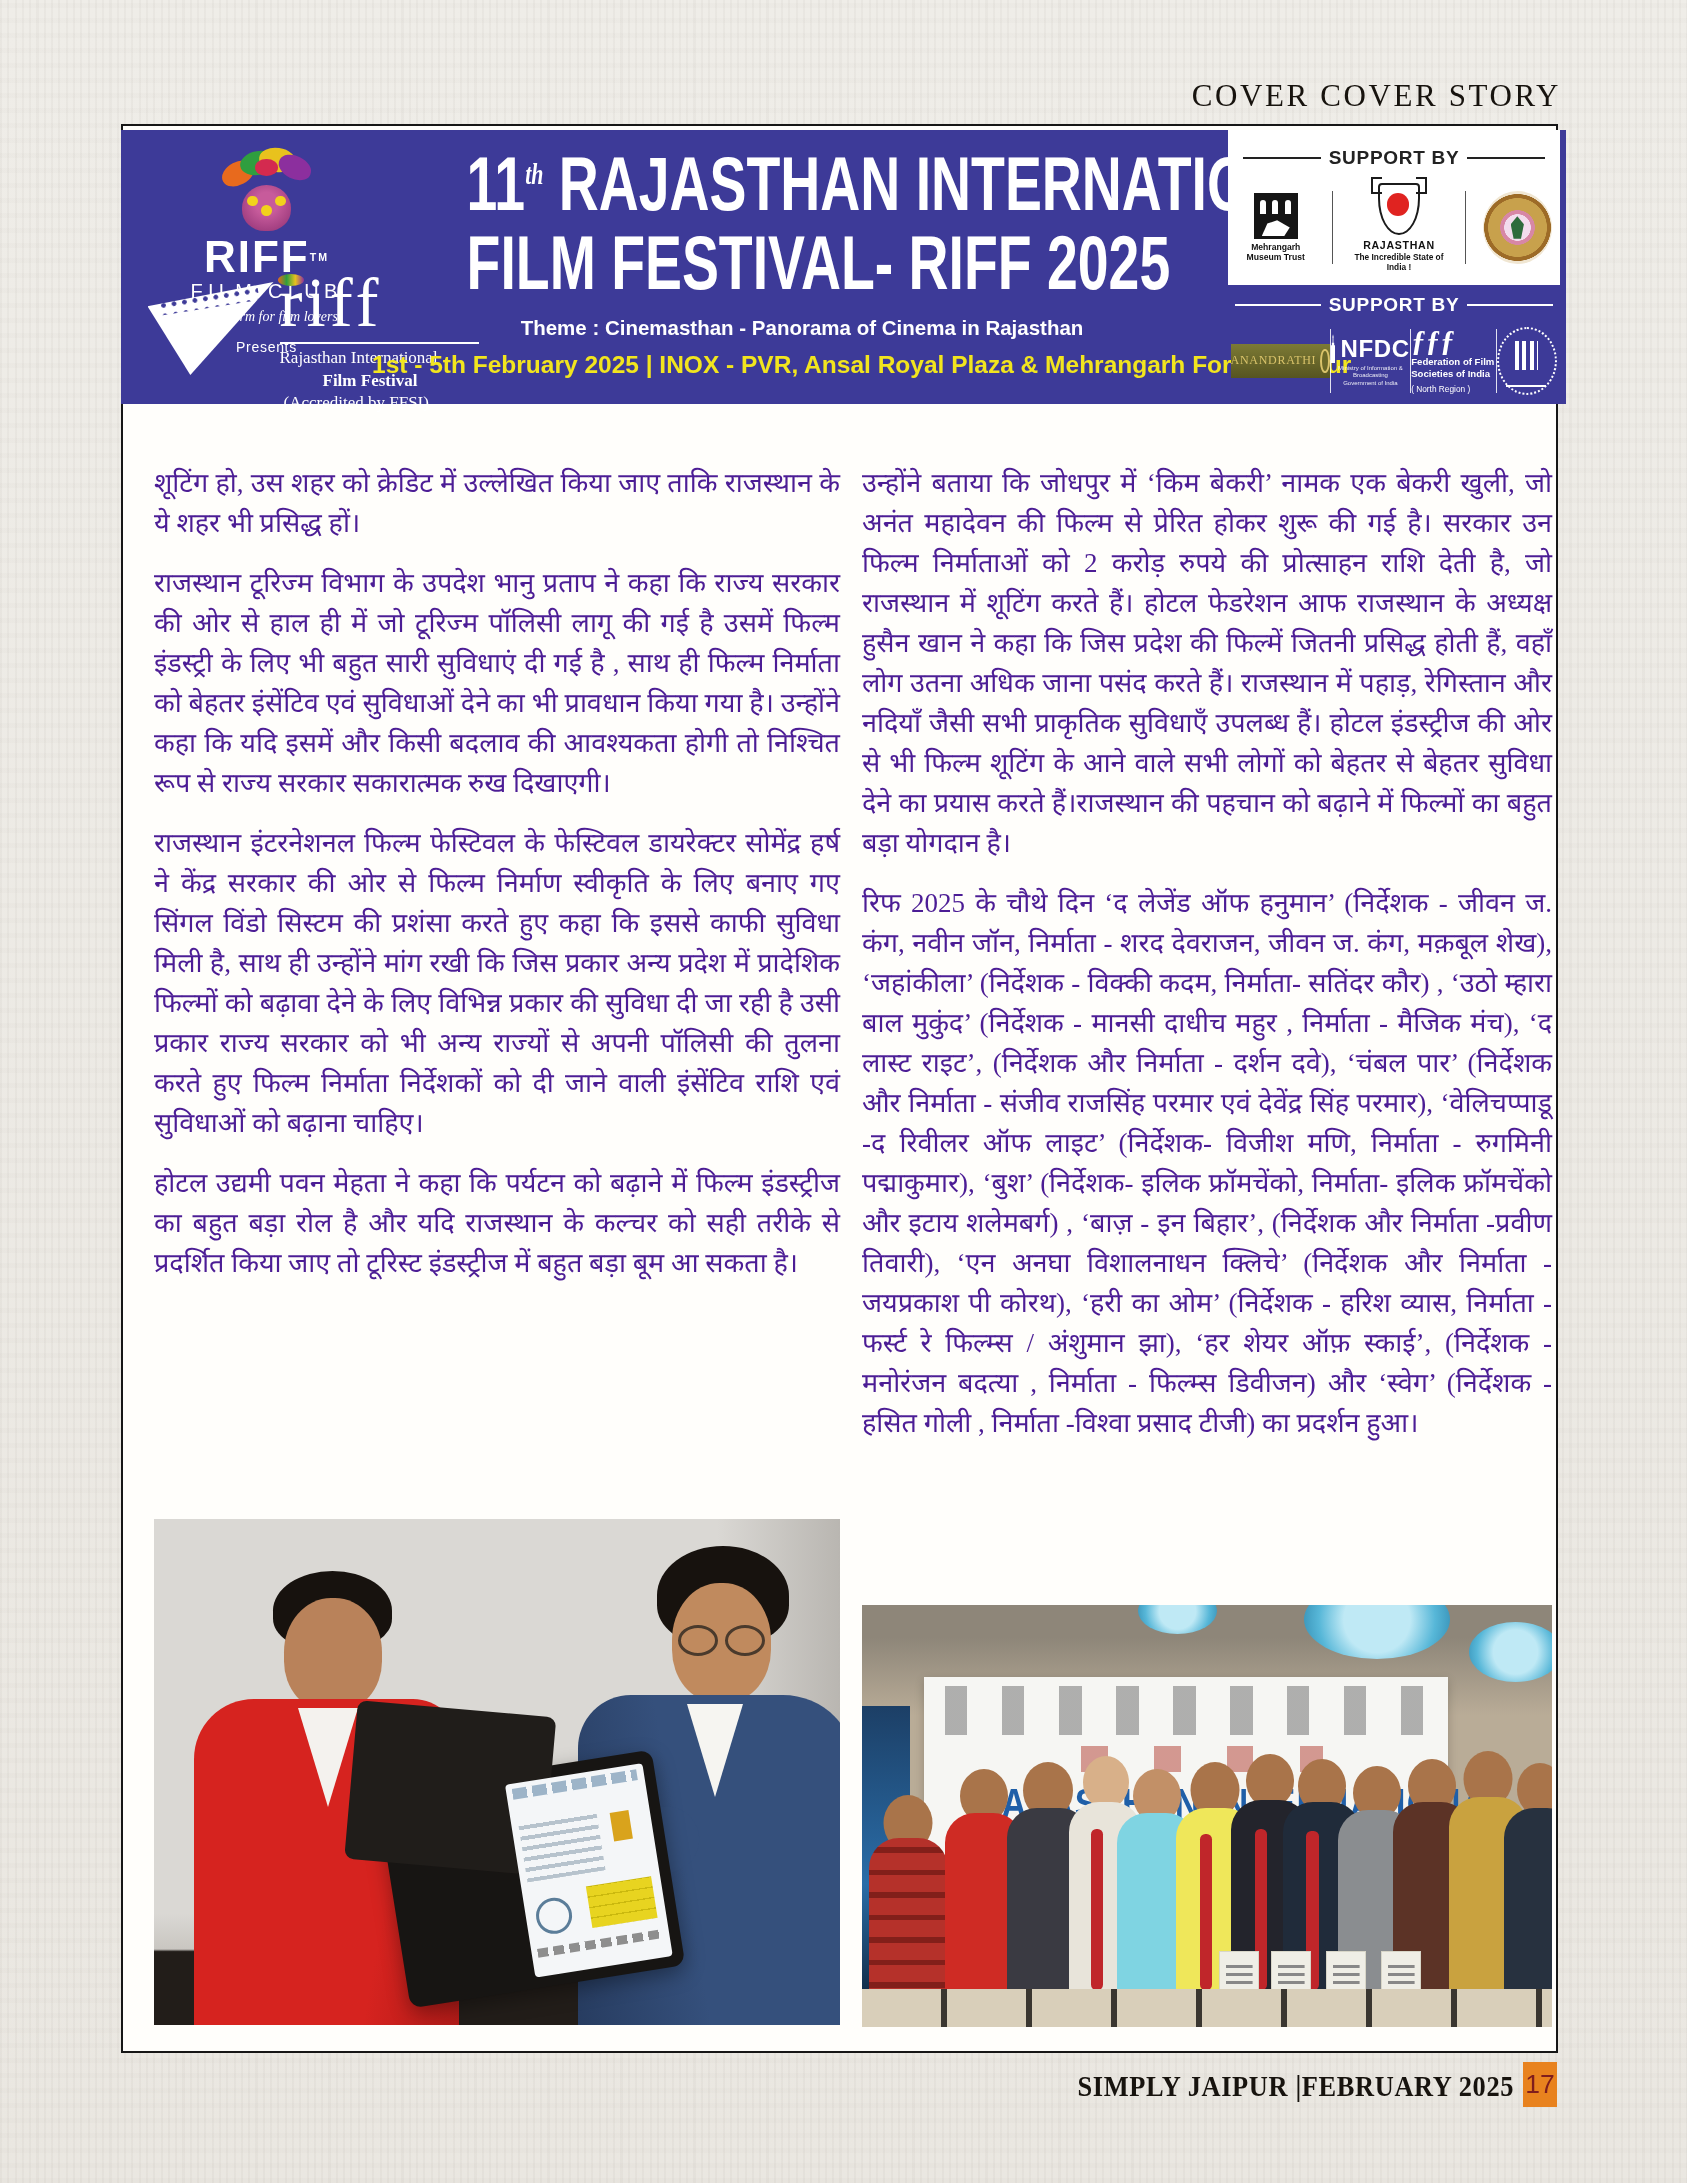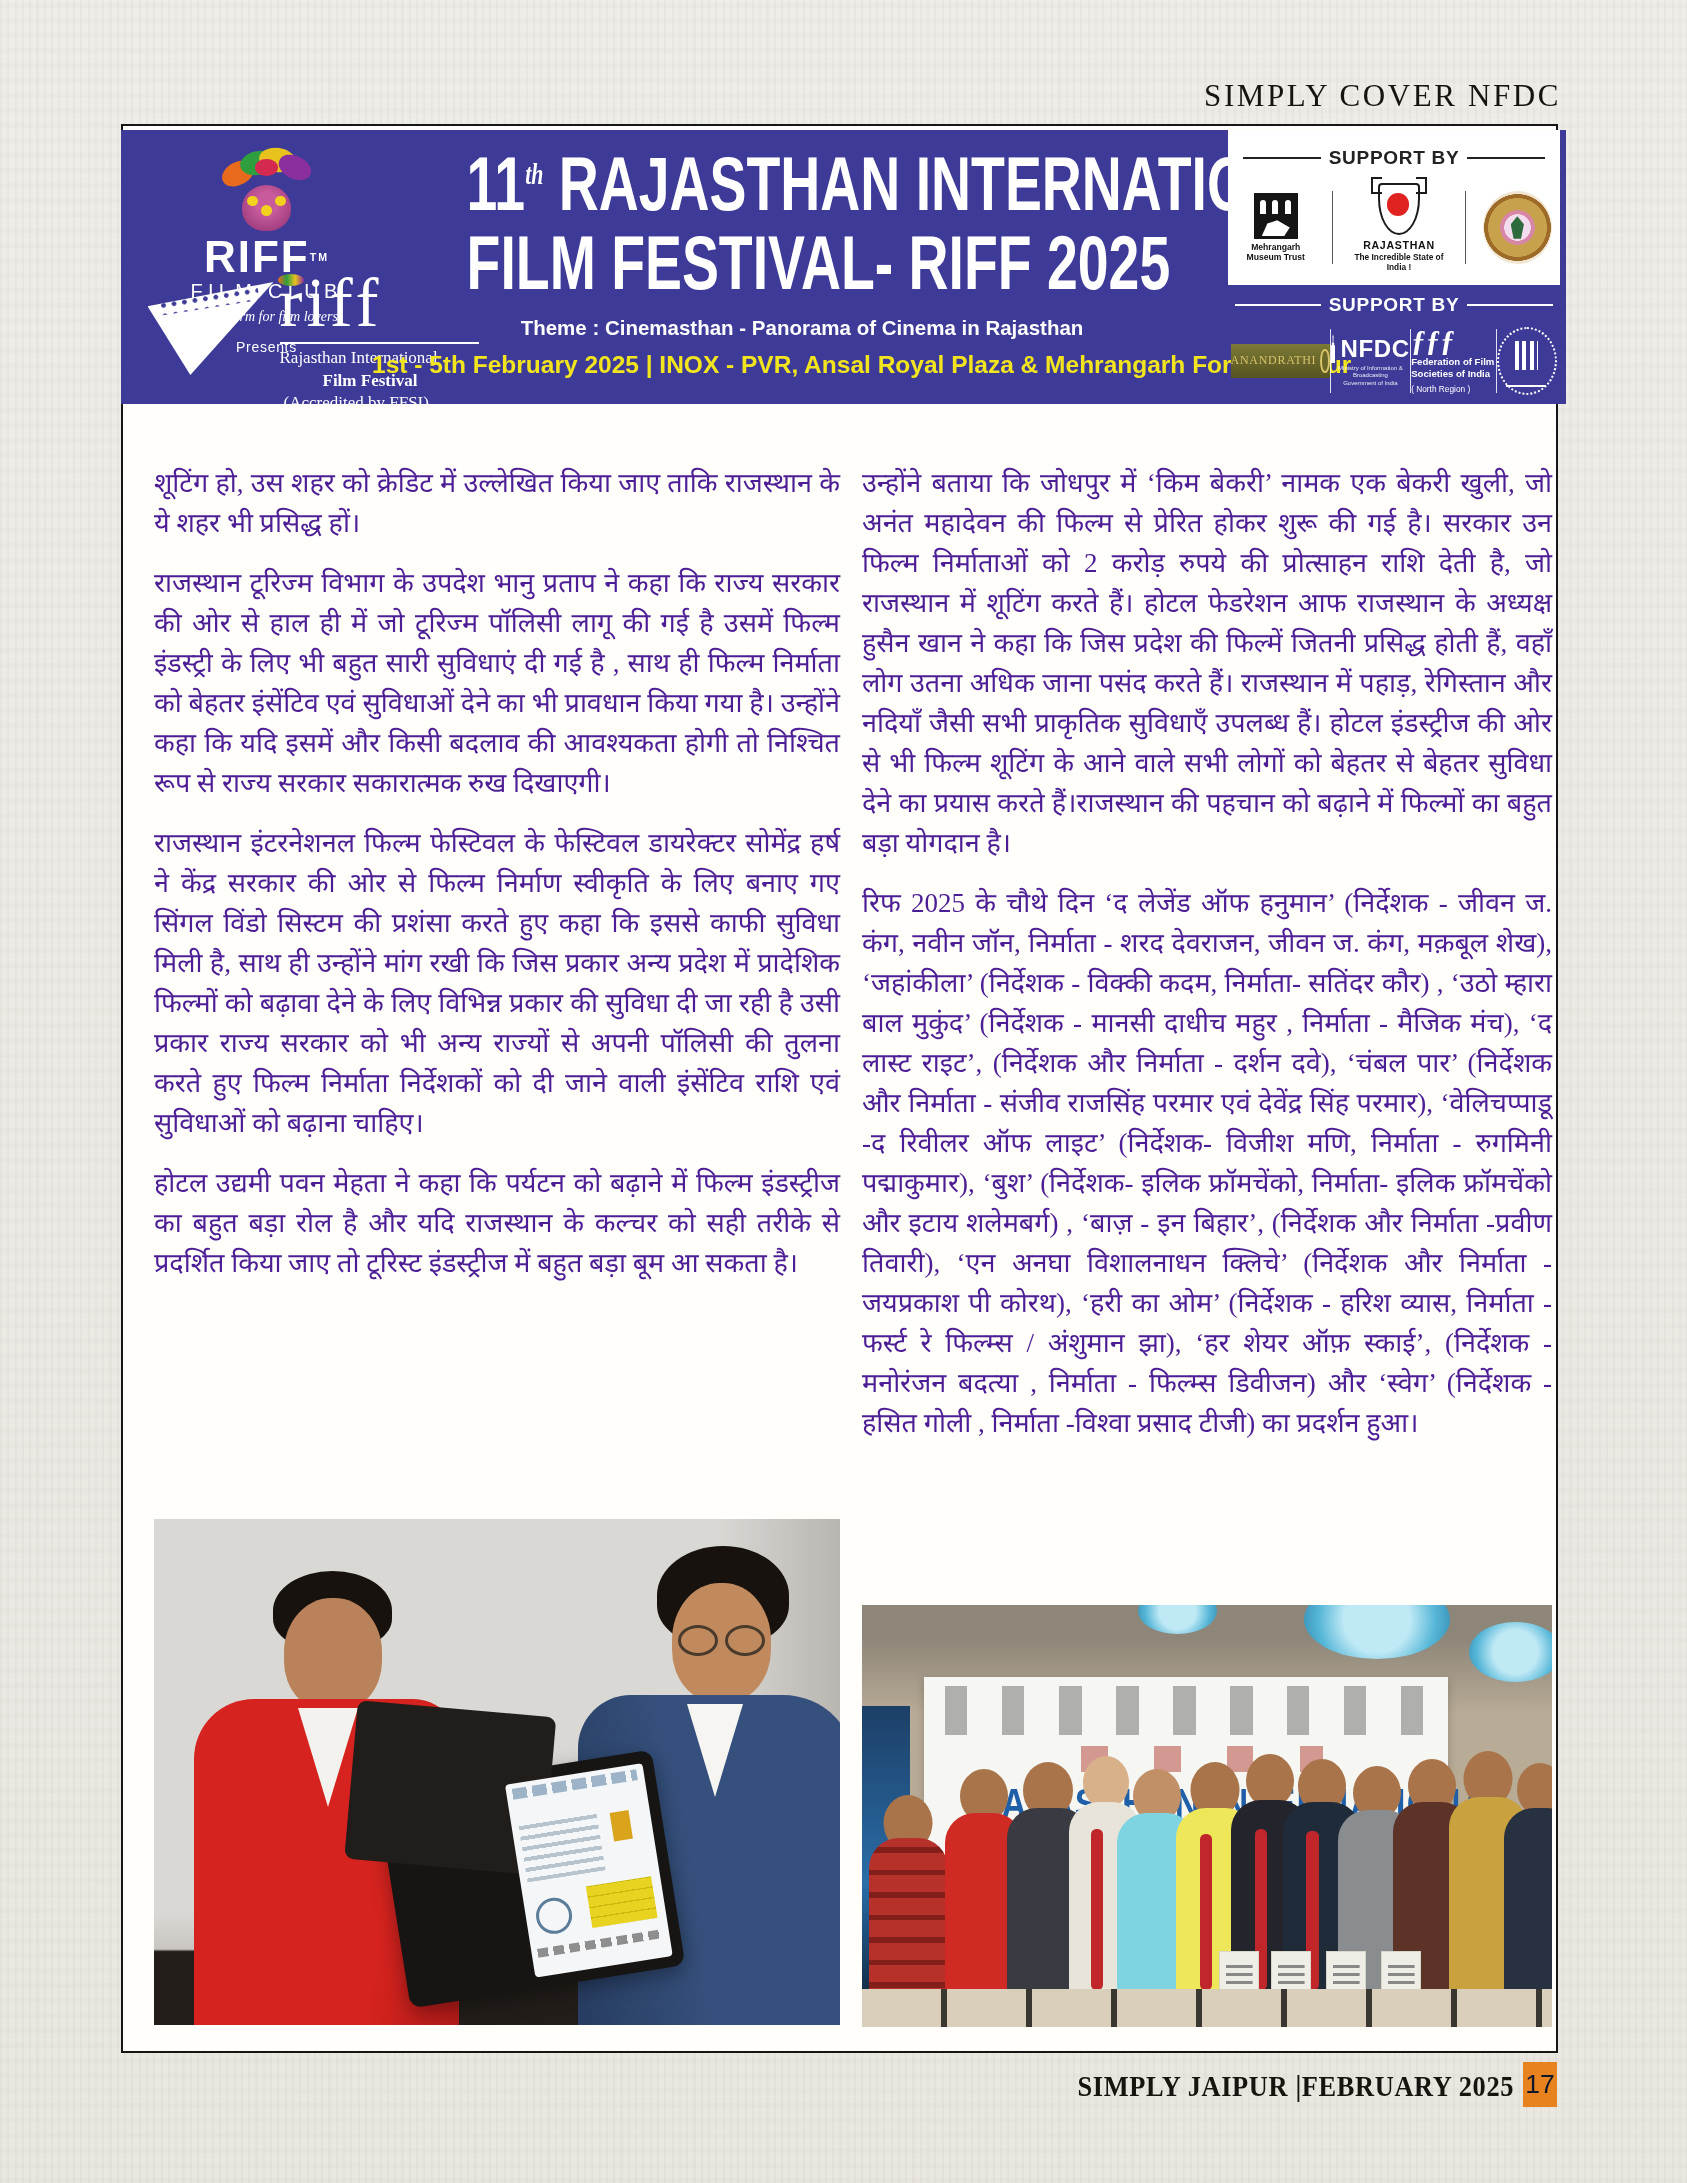--- a/index.html
+++ b/index.html
@@ -200,29 +200,29 @@
   .person .scarf{position:absolute;left:30%;top:26%;width:16%;height:60%;background:#c0262a;border-radius:5.3px;}
   .person .tote{position:absolute;left:-12px;bottom:26.5px;width:38px;height:48px;background:#efeee6;
     border:1.3px solid #d8d6c8;background-image:repeating-linear-gradient(0deg,#888 0 2.6px,transparent 2.6px 8px);
     background-size:70% 60%;background-repeat:no-repeat;background-position:50% 60%;}
   .p2-floor{position:absolute;left:0;bottom:0;width:100%;height:9%;
     background:repeating-linear-gradient(90deg,#d9cfba 0 79px,#3a3630 79px 85px);}
 
   
   .footer-text{top:2069px;right:173px;font-family:"Liberation Serif",serif;
     font-size:30px;font-weight:bold;color:#17130e;letter-spacing:0.7px;white-space:nowrap;transform:scale(.88,1);transform-origin:100% 50%;}
-  .page-badge{top:2062px;right:130px;width:34px;height:45px;background:#e8821e;color:#0f172a;
+  .page-badge{top:2062px;right:130px;width:34px;height:45px;background:#e8821e;color:#7f1d1d;
     font-size:26.5px;display:flex;align-items:center;justify-content:center;}
 </style>
 </head>
 <body>
 
 <div class="paper-texture"></div>
 
-<div class="abs eyebrow">SIMPLY COVER NFDC</div>
+<div class="abs eyebrow">COVER COVER STORY</div>
 <div class="abs eyebrow-rule"></div>
 
 <div class="abs frame"></div>
 
 <div class="abs banner">
 
   <div class="abs fc-logo">
     <div class="turban">
       <i class="t1"></i>
         <i class="t2"></i>

